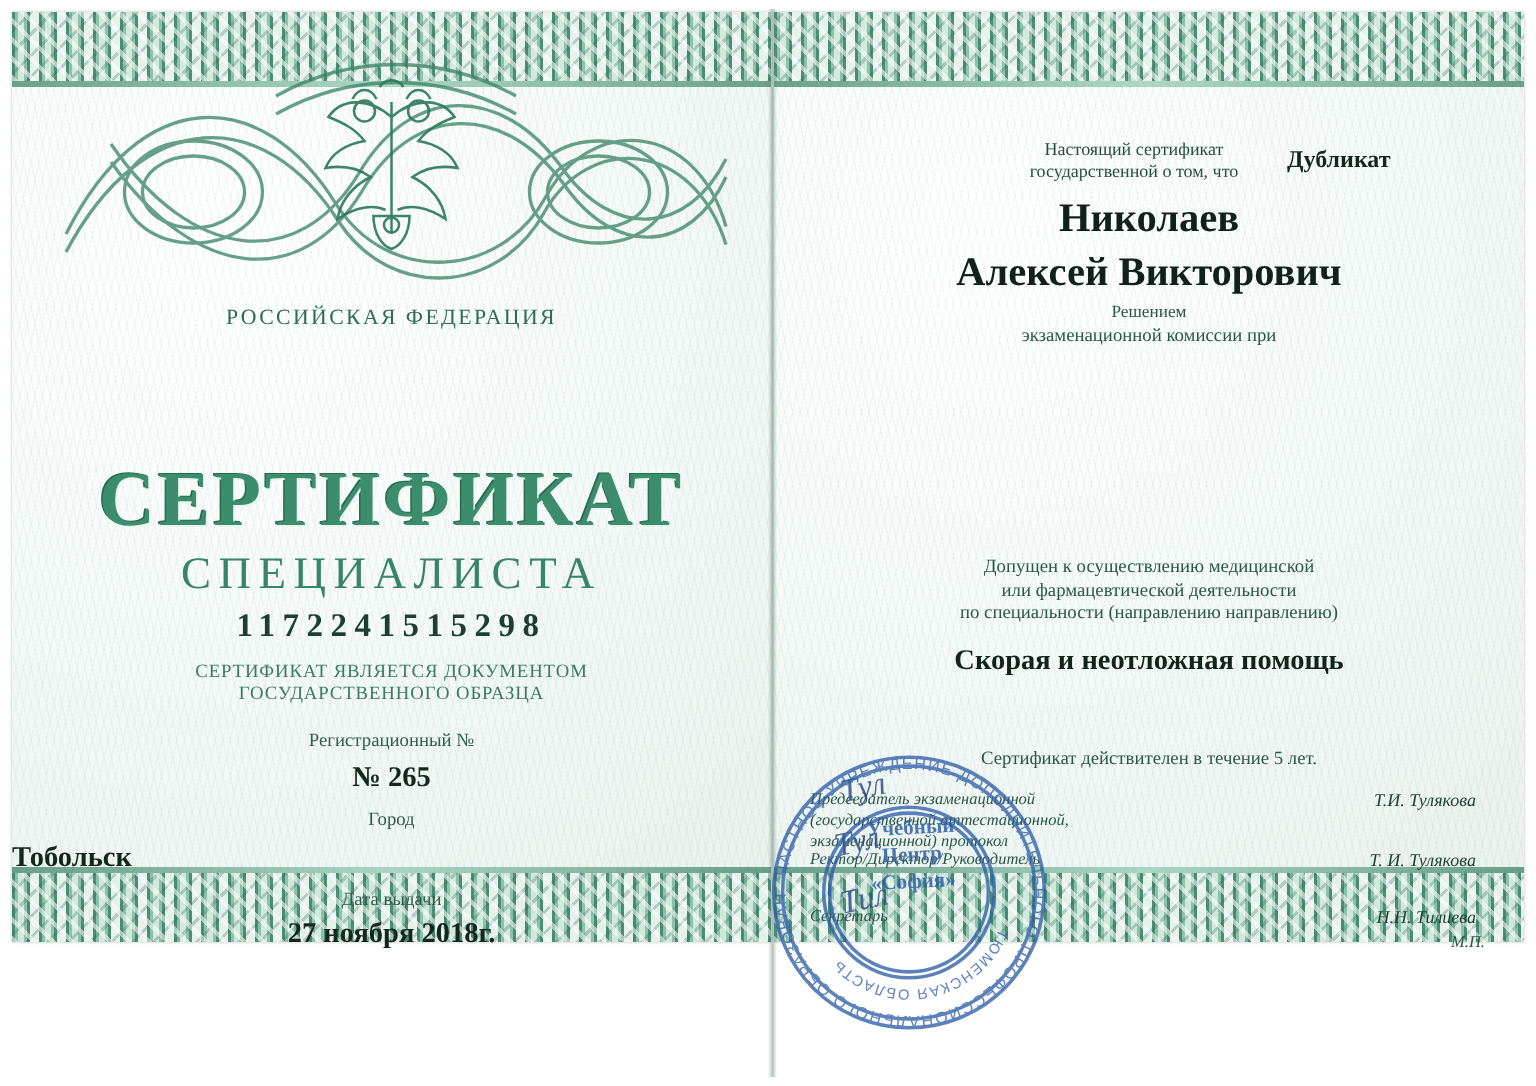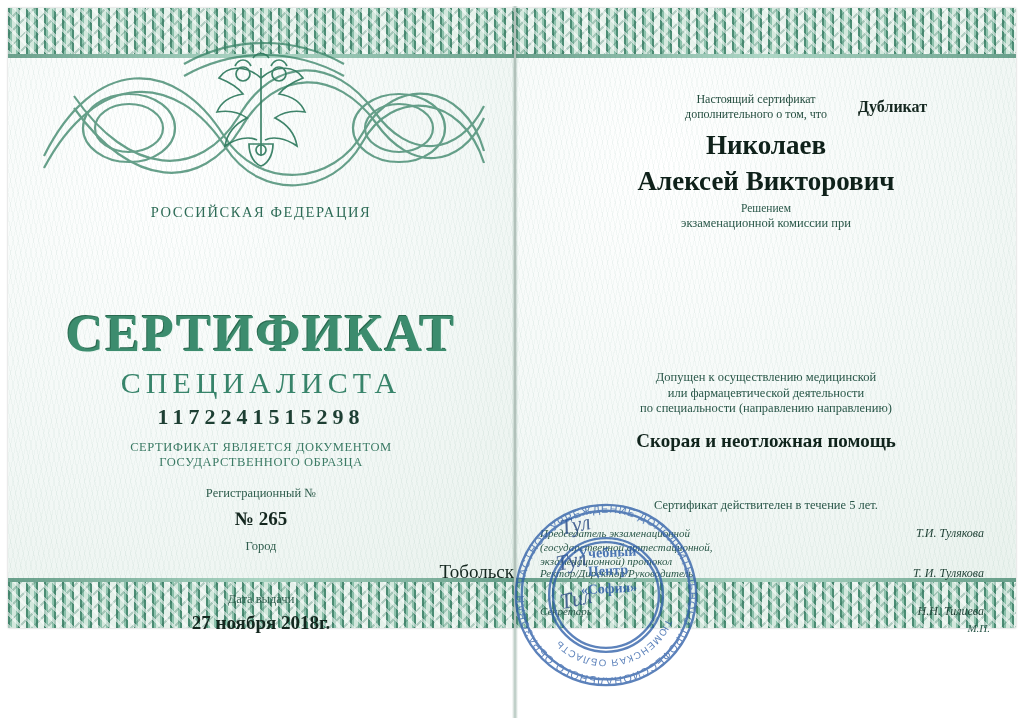--- a/index.html
+++ b/index.html
@@ -168,23 +168,23 @@
   .city-label {
     position: absolute;
     top: 531px; left: 0; right: 0;
     text-align: center;
     font-size: 12.5px;
     color: #2f5d4d;
   }
   .city-value {
     position: absolute;
     top: 553px; left: 0; right: 0;
-    text-align: right;
+    text-align: left;
     font-size: 19px;
-    font-weight: normal;
+    font-weight: bold;
     color: #14271f;
   }
   .date-label {
     position: absolute;
     top: 584px; left: 0; right: 0;
     text-align: center;
     font-size: 12.5px;
     color: #2f5d4d;
   }
   .date-value {
@@ -414,21 +414,21 @@
   <div class="page page-right">
     <div class="texture"></div>
 
     <div class="band band-top"></div>
     <div class="band-edge" style="top:46px"></div>
     <div class="band band-bottom"></div>
     <div class="band-edge" style="bottom:46px"></div>
 
     <div class="r-intro">
       <div>Настоящий сертификат</div>
-      <div>дополнительного о том, что</div>
+      <div>государственной о том, что</div>
     </div>
 
     <div class="r-duplicate">Дубликат</div>
 
     <div class="r-surname">Николаев</div>
     <div class="r-fullname">Алексей Викторович</div>
 
     <div class="r-decision">Решением</div>
     <div class="r-commission">экзаменационной комиссии при</div>
 

